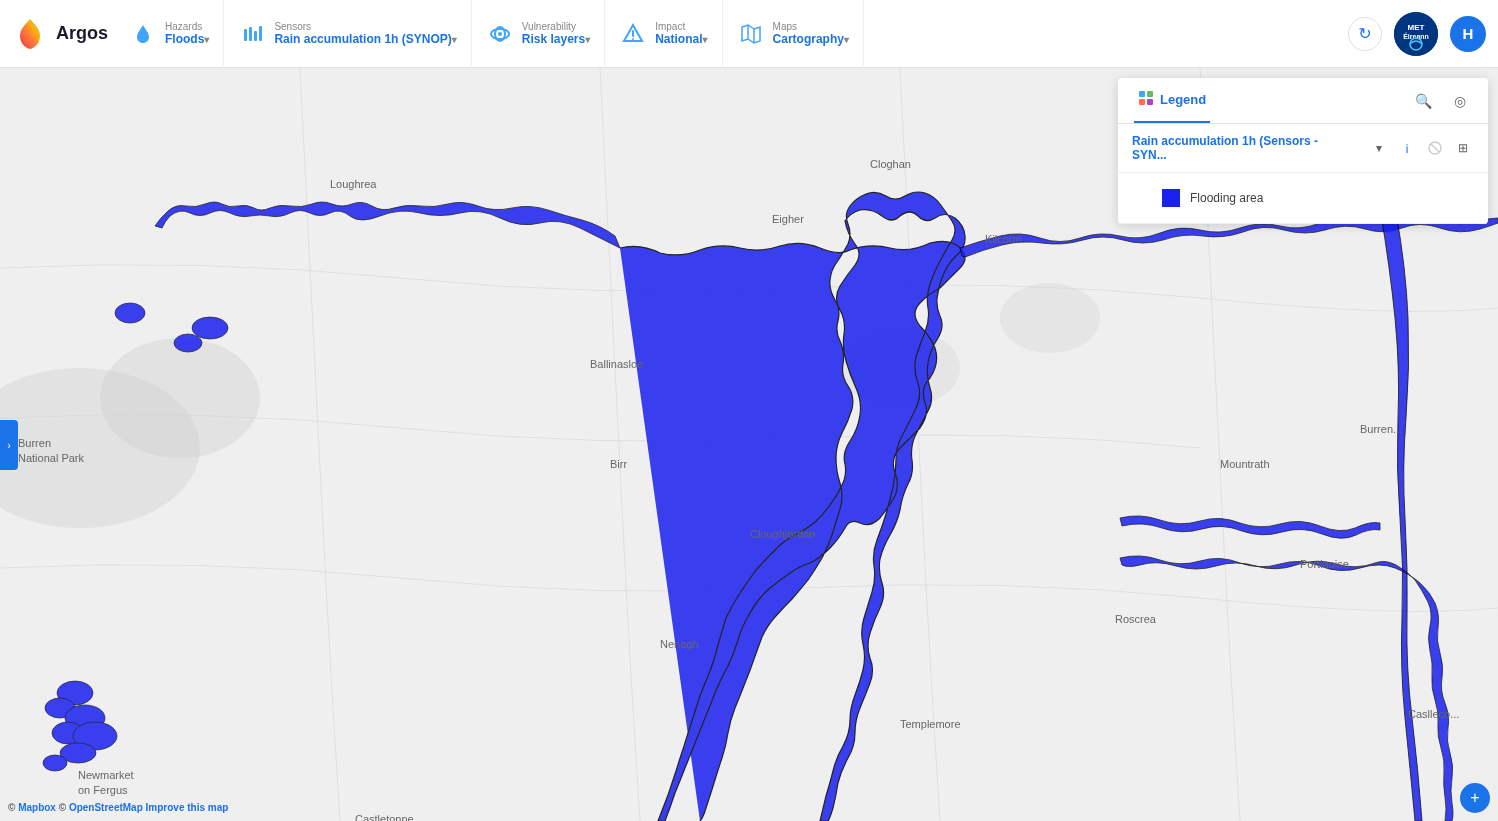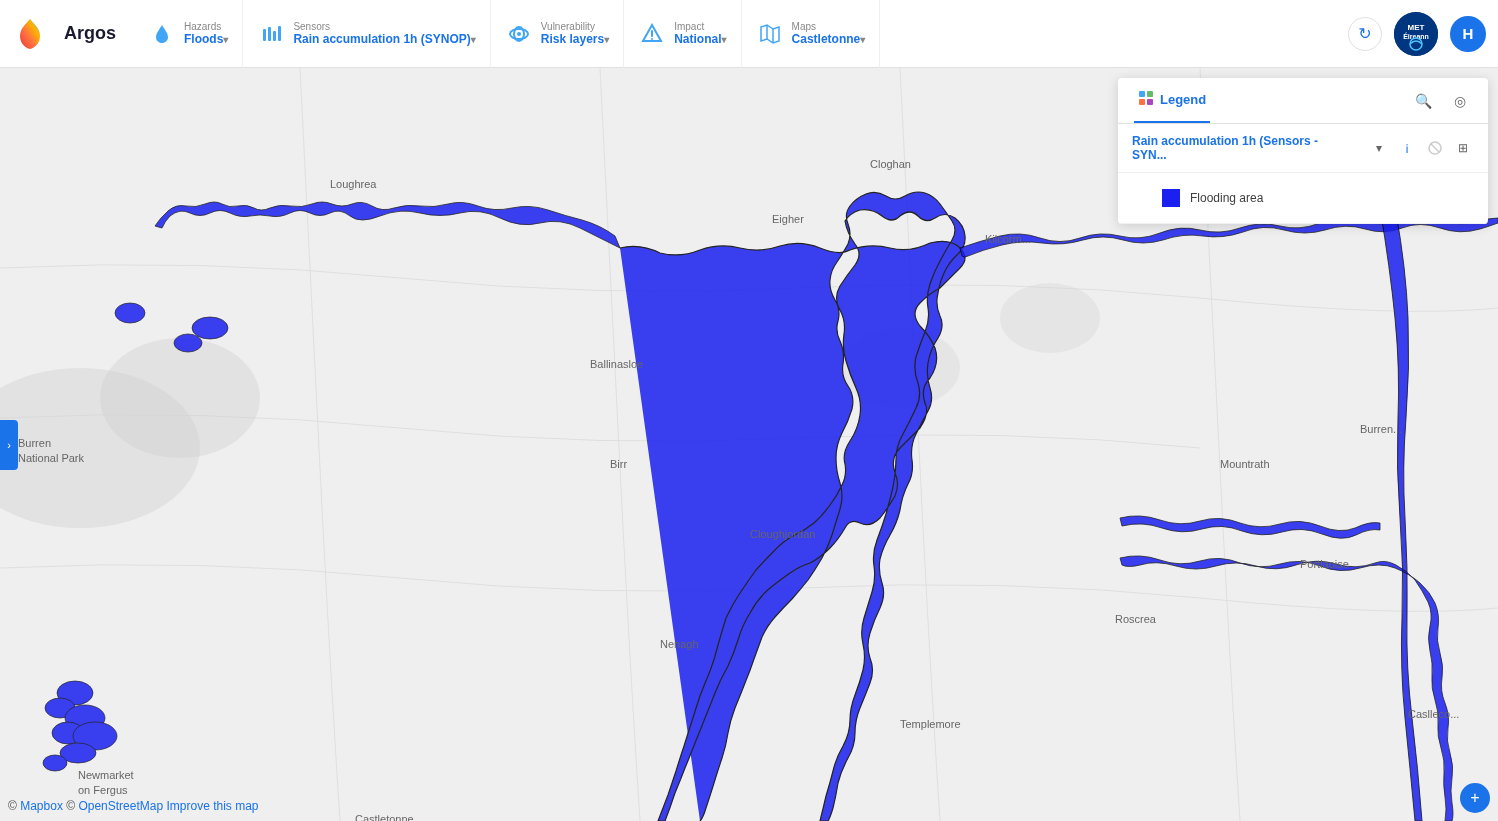--- a/index.html
+++ b/index.html
@@ -14,22 +14,22 @@
       border-bottom: 1px solid #e0e0e0;
       display: flex;
       align-items: center;
       padding: 0 12px;
       z-index: 100;
       gap: 0;
     }
     .logo-area {
       display: flex;
       align-items: center;
-      margin-right: 18px;
-      gap: 16px;
+      margin-right: 7px;
+      gap: 8px;
     }
     .logo-flame {
       width: 36px;
       height: 36px;
     }
     .logo-text {
       font-size: 18px;
       font-weight: 700;
       color: #1a1a2e;
     }
@@ -268,23 +268,24 @@
       color: #666;
       pointer-events: none;
       font-weight: 500;
     }
 
     
     .map-attribution {
       position: absolute;
       bottom: 8px;
       left: 8px;
-      font-size: 12px;
+      font-size: 10px;
       color: #555;
       z-index: 40;
+      font-weight: bold;
     }
     .map-attribution a { color: #1a73e8; text-decoration: none; }
 
     
     .map-zoom-btn {
       position: absolute;
       bottom: 8px;
       right: 8px;
       width: 30px;
       height: 30px;
@@ -390,21 +391,21 @@
     <div class="nav-item-icon">
       <svg width="22" height="22" viewBox="0 0 22 22">
         <path d="M2 4 L8 2 L14 6 L20 4 L20 18 L14 20 L8 16 L2 18Z" fill="none" stroke="#42a5f5" stroke-width="1.5"></path>
         <line x1="8" y1="2" x2="8" y2="16" stroke="#42a5f5" stroke-width="1.5"></line>
         <line x1="14" y1="6" x2="14" y2="20" stroke="#42a5f5" stroke-width="1.5"></line>
       </svg>
     </div>
     <div class="nav-item-text">
       <span class="nav-label">Maps</span>
       <span class="nav-value">
-        <span>Castletonne</span>
+        <span>Cartography</span>
         <span class="nav-chevron">▾</span>
       </span>
     </div>
   </div>
 
   <div class="nav-right">
     <div class="refresh-btn">↻</div>
     <div class="met-logo-img">
       <svg width="44" height="44" viewBox="0 0 44 44">
         <circle cx="22" cy="22" r="22" fill="#003580"></circle>

